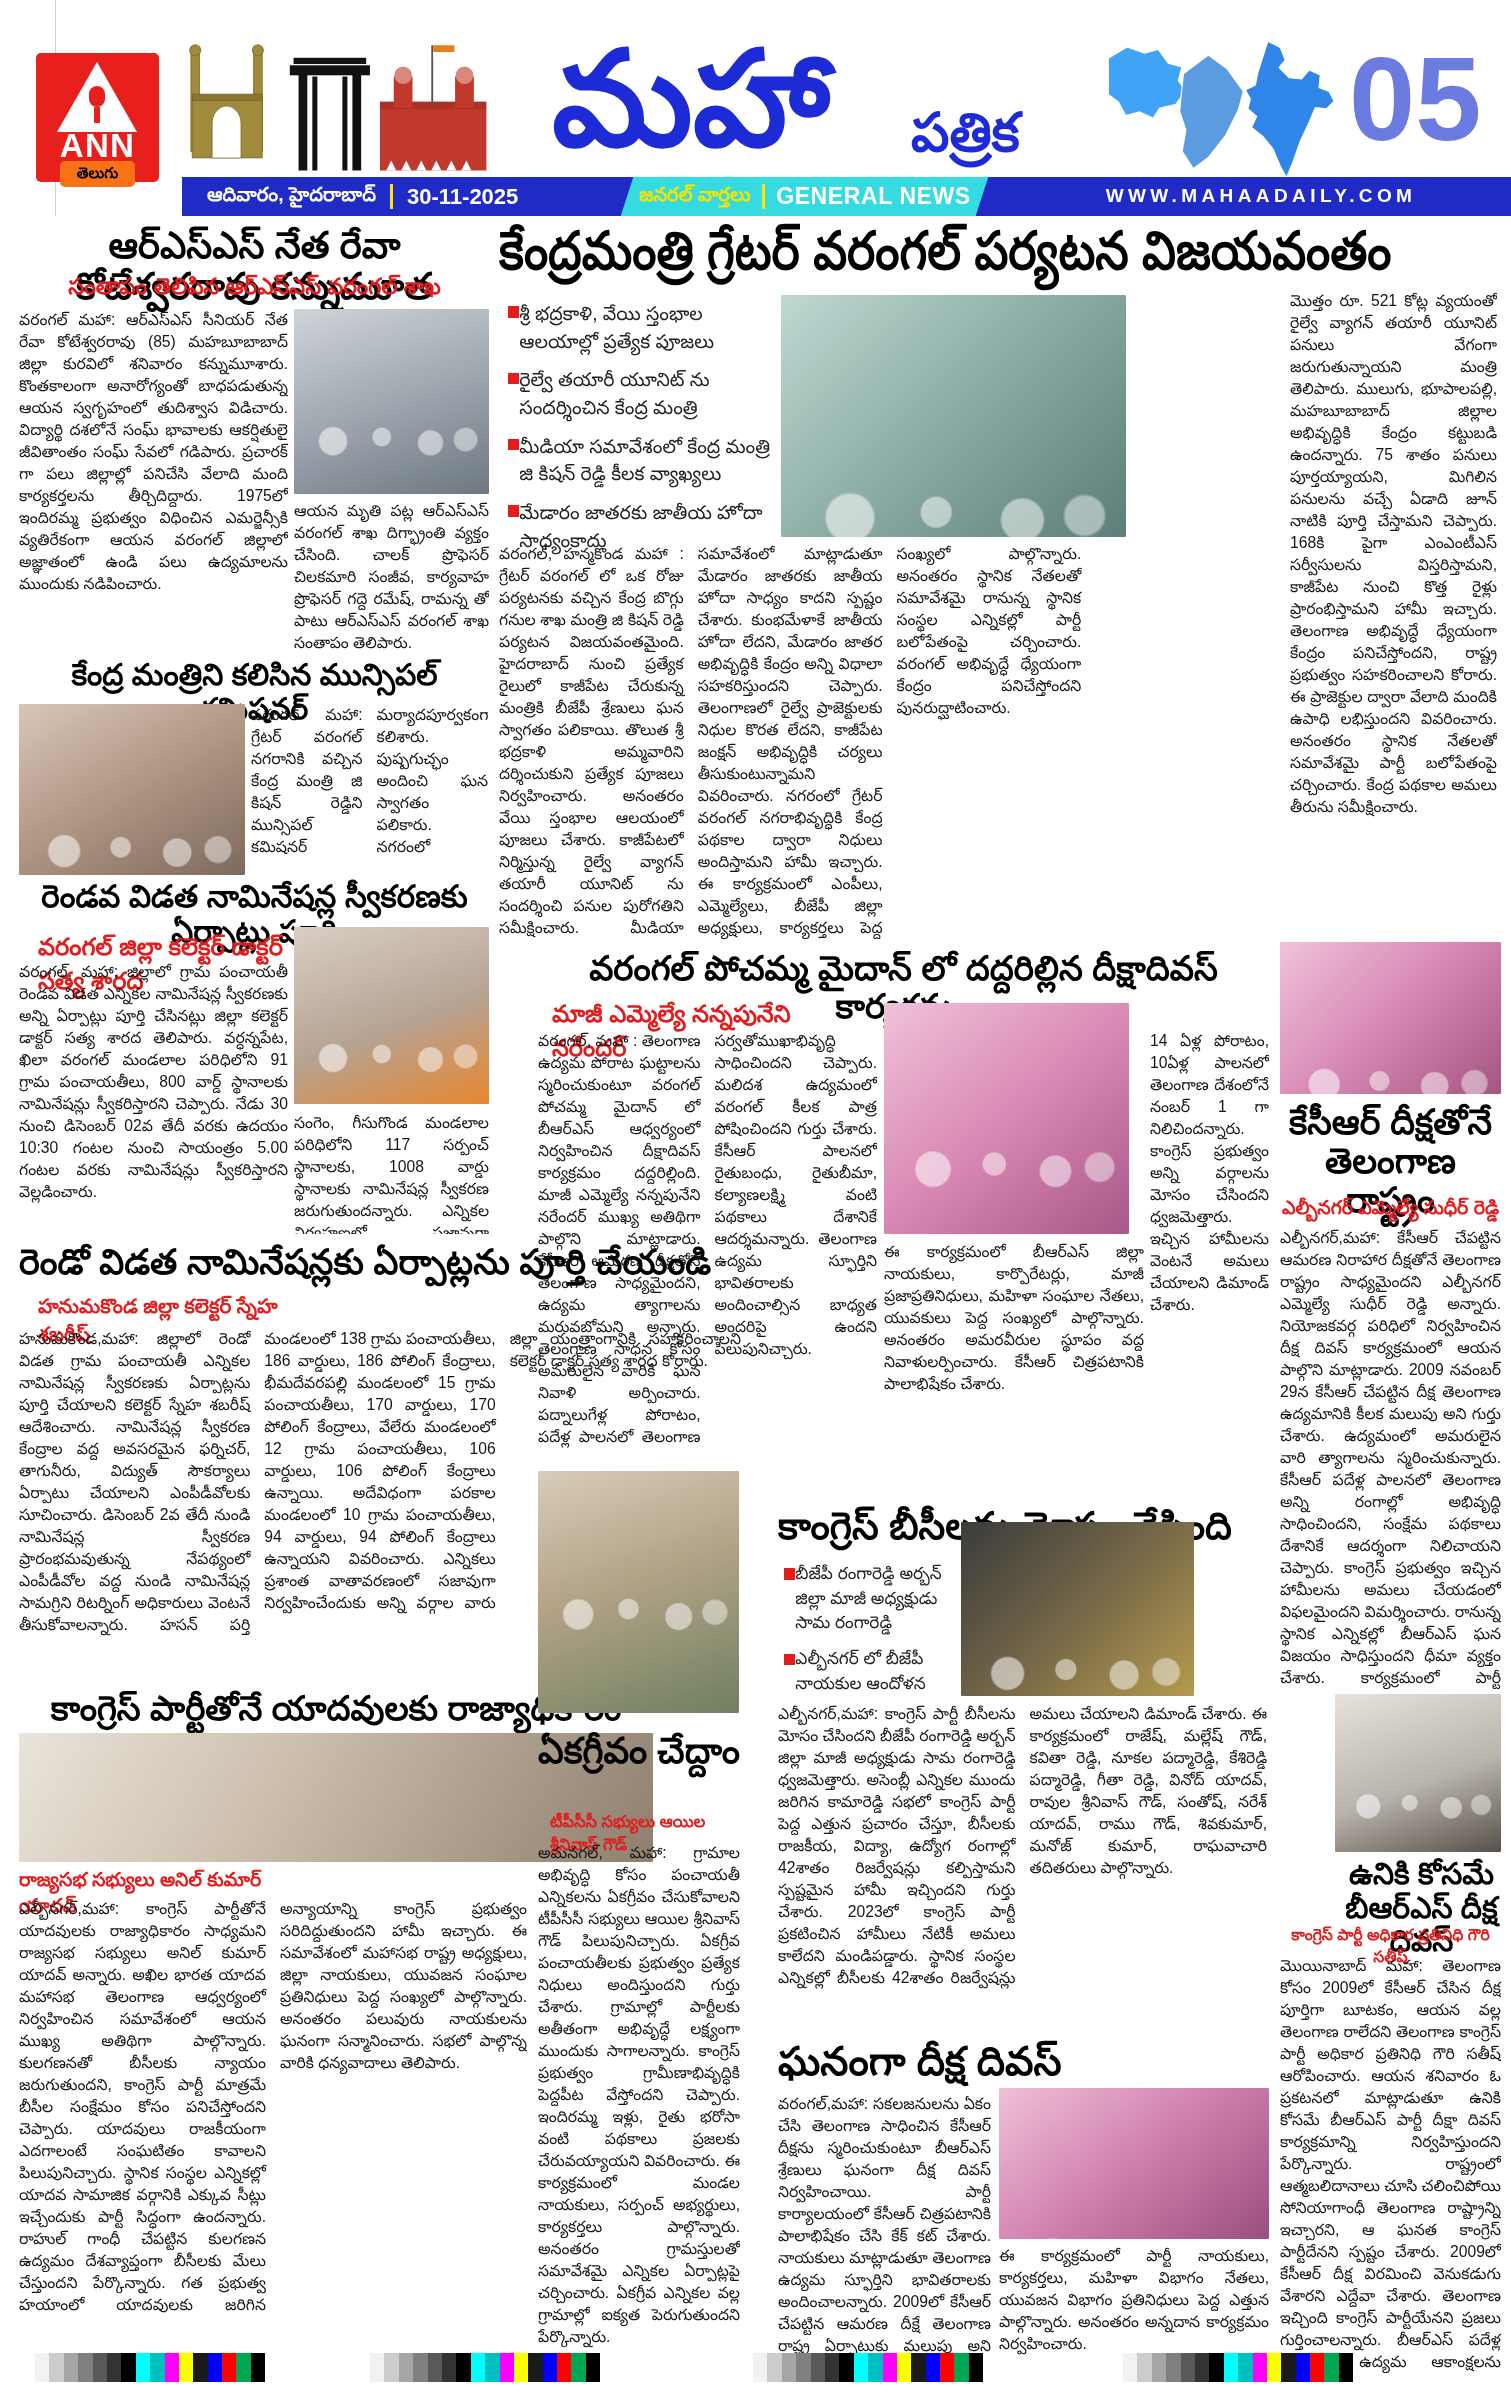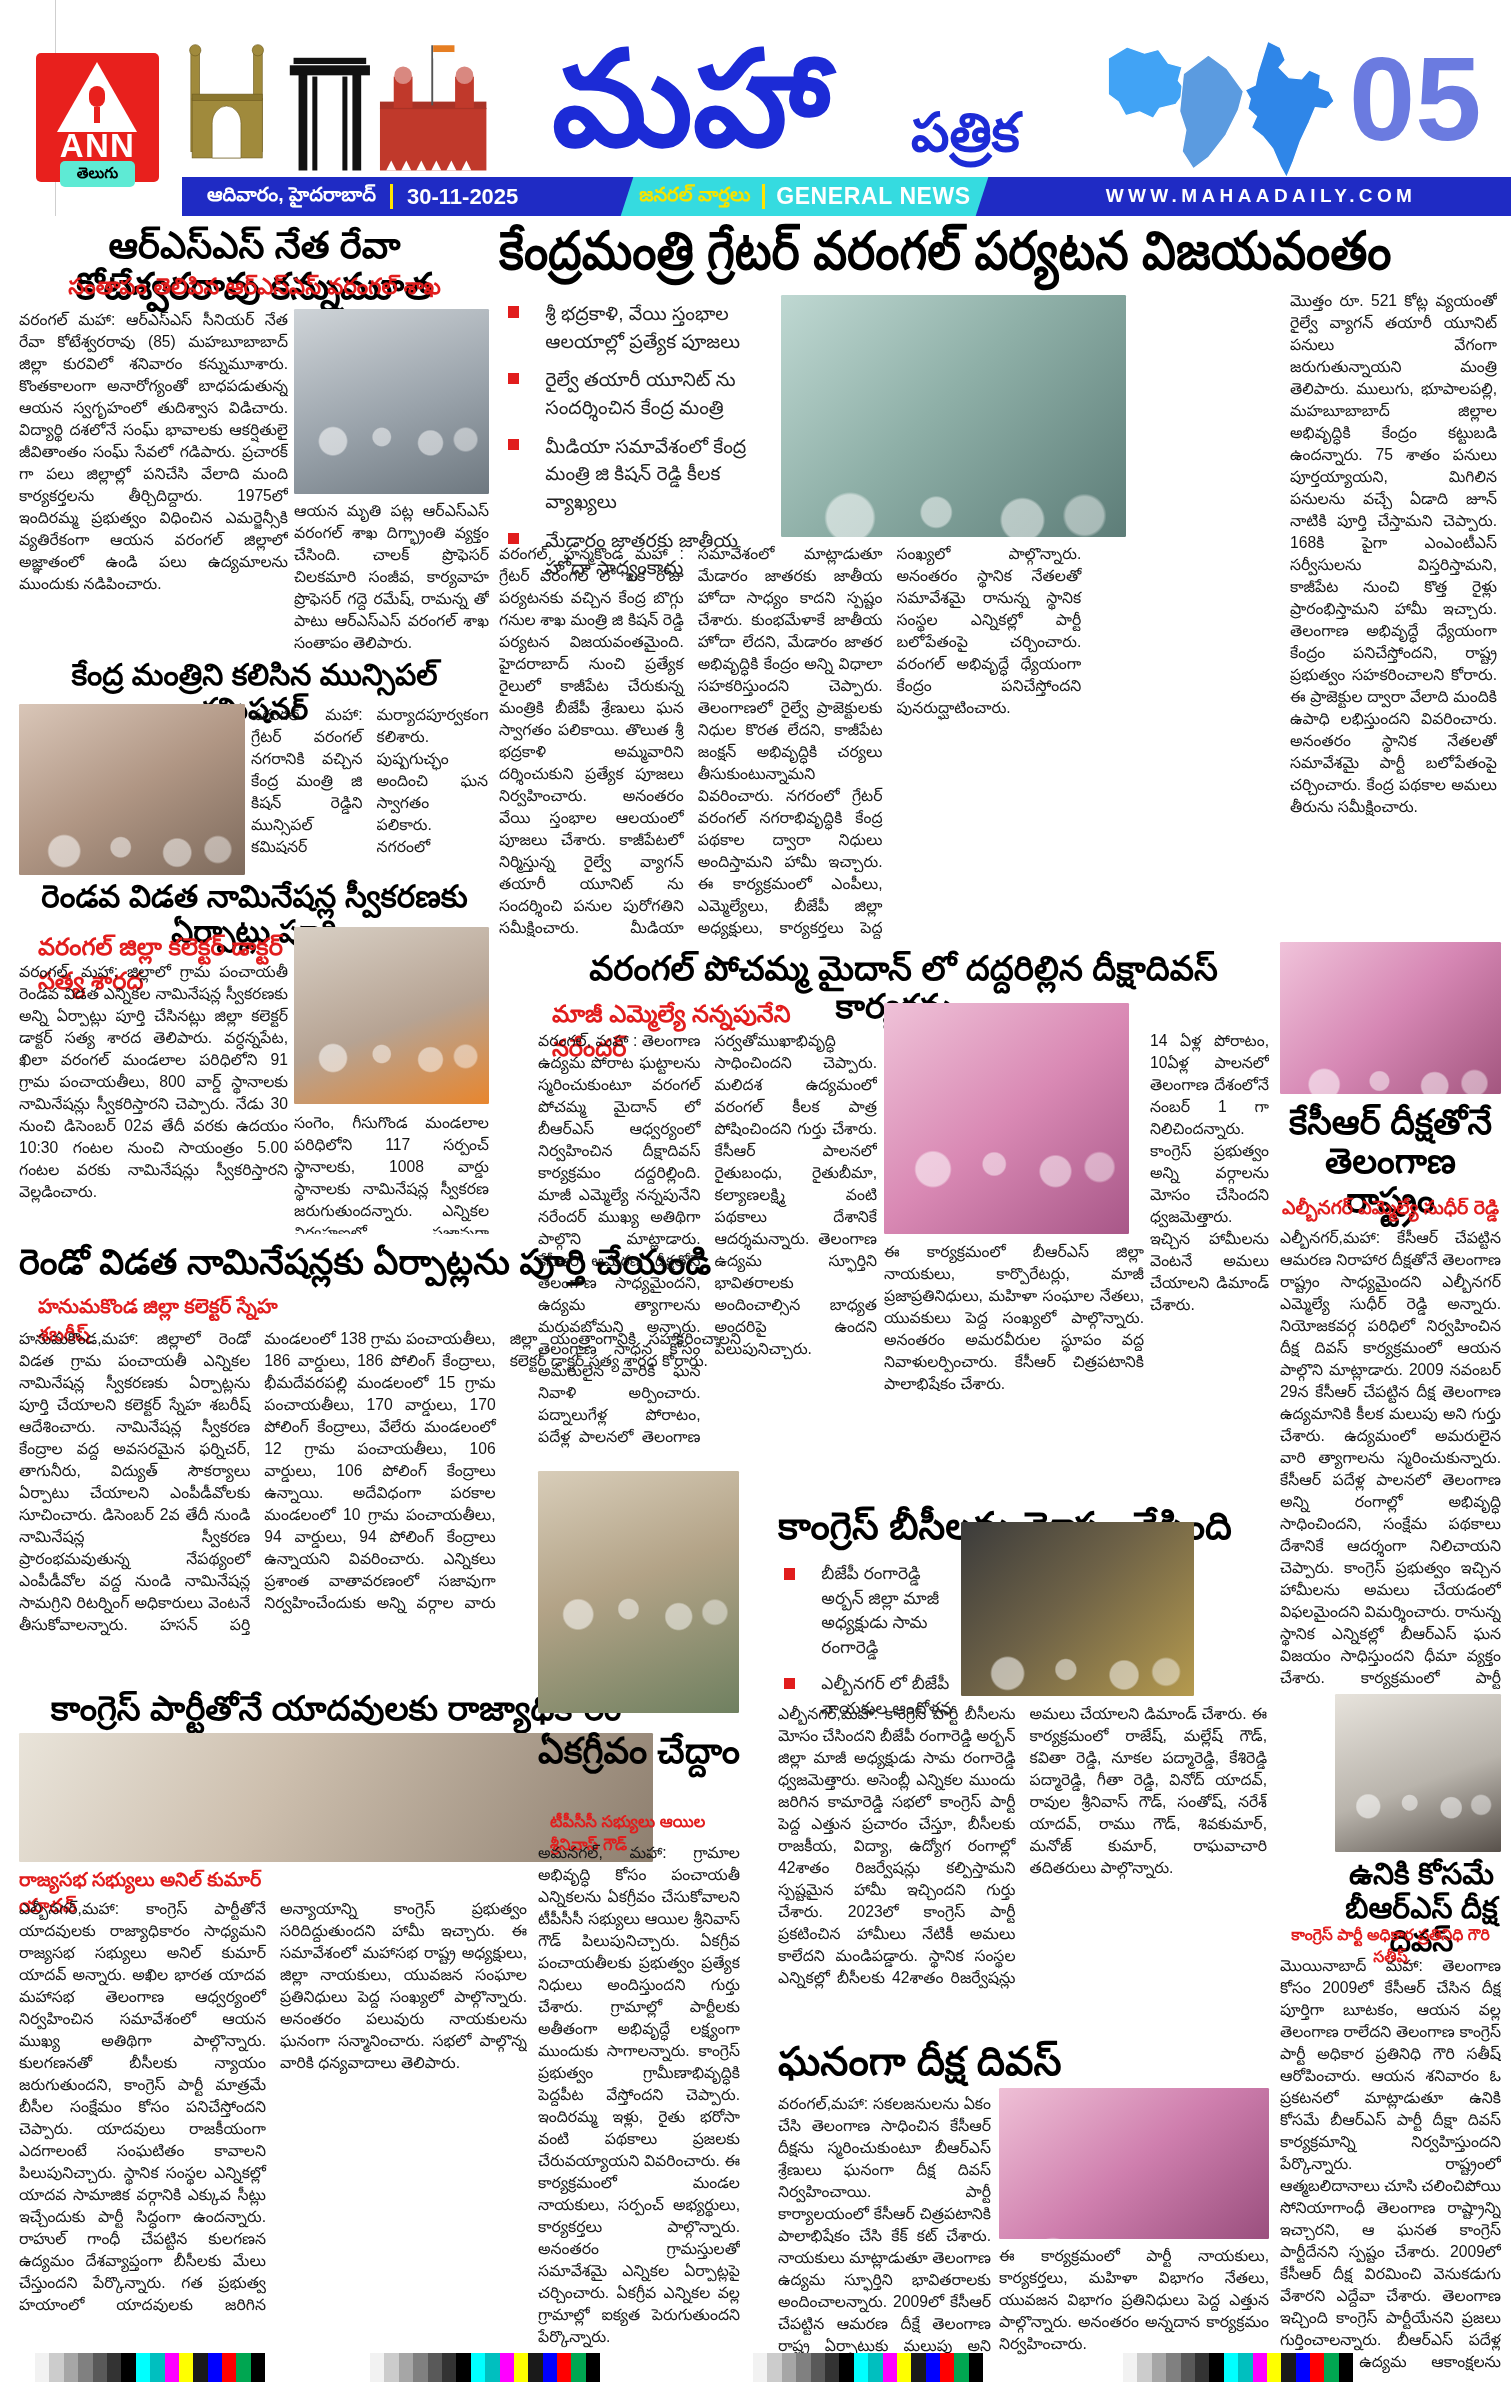--- a/index.html
+++ b/index.html
@@ -5,21 +5,21 @@
   html,body{margin:0;padding:0;}
   body{width:1512px;height:2401px;position:relative;background:#fff;
        font-family:"Liberation Sans","DejaVu Sans",sans-serif;color:#111;}
   .abs{position:absolute;}
   
   .logo-box{background:#e8201d;border-radius:5px;}
   .logo-tri{width:0;height:0;border-left:40px solid transparent;border-right:40px solid transparent;border-bottom:70px solid #fff;}
   .mic-head{width:16.3px;height:21.3px;background:#e8201d;border-radius:8.2px;}
   .mic-stem{width:6.3px;height:16.3px;background:#e8201d;}
   .ann-word{color:#fff;font-weight:800;font-size:33px;letter-spacing:1.3px;text-align:center;}
-  .lang-badge{background:#5eead4;color:#000;font-weight:700;font-size:15px;text-align:center;
+  .lang-badge{background:#f97316;color:#000;font-weight:700;font-size:15px;text-align:center;
               border-radius:5px;padding:2.5px 0;}
   .paper-title-main{color:#1c2bd6;font-weight:800;font-size:133px;line-height:1;}
   .paper-title-sub{color:#1c2bd6;font-weight:800;font-size:54px;line-height:1;}
   .page-num{color:#6b7be0;font-weight:600;font-size:119px;line-height:1;}
   .datebar{background:#1f2bc4;}
   .datebar-text{color:#fff;font-weight:700;font-size:19.5px;}
   .yellow-div{width:3.1px;height:25px;background:#ffe400;}
   .cyan-seg{background:#35dbe0;transform:skewX(-18deg);}
   .seg-telugu{color:#f5e400;font-weight:800;font-size:19.5px;text-align:right;}
   .seg-eng{color:#fff;font-weight:800;font-size:23px;letter-spacing:0.6px;}
@@ -27,21 +27,21 @@
   
   .hl{font-weight:800;color:#000;text-align:center;line-height:1.12;}
   .hl-left{text-align:left;}
   .condensed{transform:scaleX(.9);transform-origin:left center;white-space:nowrap;}
   .subhead-red{color:#e11d1d;font-weight:800;text-align:center;}
   .byline-red{color:#e11d1d;font-weight:800;text-align:left;}
   .btxt{font-size:15.7px;line-height:1.40;text-align:justify;overflow:hidden;color:#141414;}
   .cols2{column-count:2;column-gap:14px;column-fill:auto;}
   .cols3{column-count:3;column-gap:14px;column-fill:auto;}
   .cols4{column-count:4;column-gap:14px;column-fill:auto;}
-  .bullet-row{display:flex;gap:26px;margin-bottom:11.3px;align-items:flex-start;}
+  .bullet-row{display:flex;gap:0;margin-bottom:11.3px;align-items:flex-start;}
   .bullet-sq{flex:0 0 11.3px;width:11.3px;height:11.3px;background:#e11d1d;margin-top:6.3px;}
   .bullet-txt{font-size:19px;line-height:1.45;color:#222;}
   .photo{border-radius:1.3px;overflow:hidden;}
   
   .photo::after{content:"";display:block;width:100%;height:45%;margin-top:55%;
     background:radial-gradient(circle at 20% 30%, rgba(255,255,255,.55) 0 8%, transparent 9%),
                radial-gradient(circle at 45% 25%, rgba(255,255,255,.5) 0 7%, transparent 8%),
                radial-gradient(circle at 70% 32%, rgba(255,255,255,.5) 0 8%, transparent 9%),
                radial-gradient(circle at 88% 28%, rgba(255,255,255,.45) 0 6%, transparent 7%);}
   .colorbar{display:flex;height:29px;}

